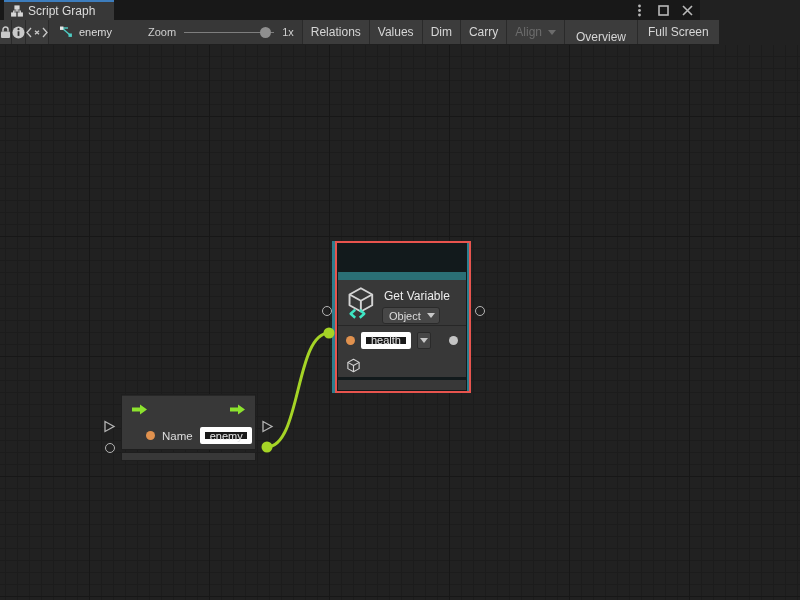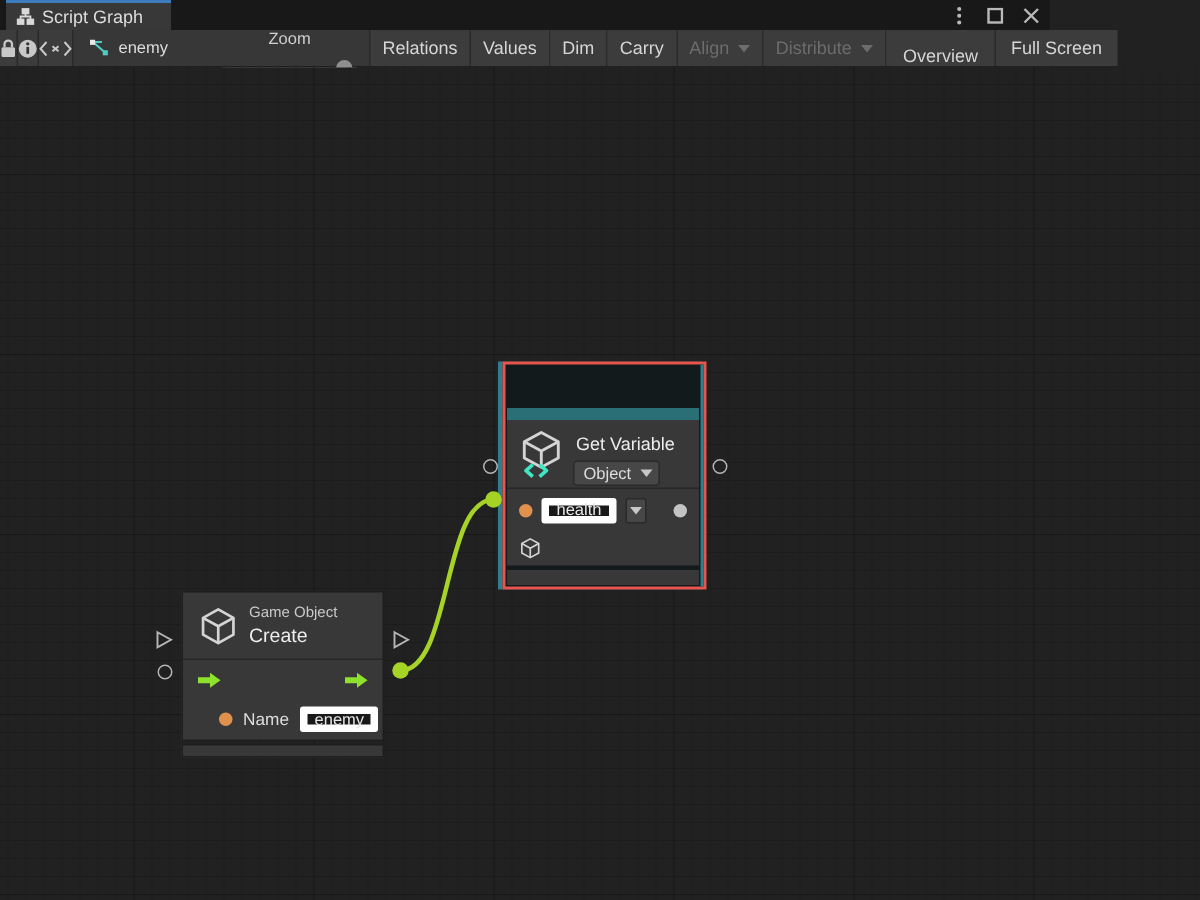--- a/index.html
+++ b/index.html
@@ -17,21 +17,21 @@
 
   
   .toolbar { position:absolute; top:20px; left:0; right:0; height:25px; background:#373737;
     border-bottom:1px solid #1f1f1f; display:flex; align-items:stretch; color:#d6d6d6; font-size:12px; }
   .tbtn { display:flex; align-items:center; justify-content:center; border-right:1px solid #2a2a2a;
     background:#3c3c3c; padding:0 8px; white-space:nowrap; }
   .tbtn.icon-only { width:27px; padding:0; }
   .tbtn.wide { width:62px; padding:0; }
   .tbtn.disabled { color:#6c6c6c; }
   .breadcrumb { display:flex; align-items:center; gap:6px; padding:0 10px; font-size:11px; color:#dcdcdc; }
-  .zoom-group { display:flex; align-items:center; padding:0 8px 0 26px; gap:8px; font-size:11px; color:#cfcfcf;flex-direction:column; }
+  .zoom-group { display:flex; align-items:center; padding:0 8px 0 26px; gap:8px; font-size:11px; color:#cfcfcf; }
   .zoom-track { position:relative; width:90px; height:11px; }
   .zoom-track::before { content:""; position:absolute; left:0; right:0; top:5px; height:1px; background:#7e7e7e; }
   .zoom-handle { position:absolute; right:3px; top:0; width:11px; height:11px; border-radius:50%; background:#8f8f8f; }
   .caret { display:inline-block; width:0; height:0; border-left:4px solid transparent;
     border-right:4px solid transparent; border-top:5px solid #c8c8c8; margin-left:6px; vertical-align:middle; }
   .caret.dim { border-top-color:#6c6c6c; }
 
   
   .canvas { position:absolute; top:45px; left:0; width:800px; height:555px; background-color:#212121;
     background-image:
@@ -176,46 +176,32 @@
     <div class="tbtn">
       <span>Dim</span>
     </div>
     <div class="tbtn">
       <span>Carry</span>
     </div>
     <div class="tbtn disabled">
       <span>Align</span>
       <span class="caret dim"></span>
     </div>
-    <div class="tbtn disabled">
-      <span>Distribute</span>
-      <span class="caret dim"></span>
-    </div>
     <div class="tbtn" style="padding:0 11px;align-items:flex-end;">
       <span>Overview</span>
     </div>
     <div class="tbtn" style="border-right:0; padding:0 10px;">
       <span>Full Screen</span>
     </div>
   </div>
 
   <div class="canvas">
 
     <div class="node-create">
       <div class="node-main">
-        <div class="nc-header">
-          <svg class="nc-cube" width="27" height="27" viewBox="0 0 24 24">
-            <g stroke="#d4d4d4" stroke-width="1.6" fill="none" stroke-linejoin="round">
-              <path d="M12 2 L21 7 L21 17 L12 22 L3 17 L3 7 Z"></path>
-              <path d="M3 7 L12 12 L21 7 M12 12 L12 22"></path>
-            </g>
-          </svg>
-          <div class="nc-sub">Game Object</div>
-          <div class="nc-title">Create</div>
-        </div>
         <div class="hr"></div>
         <div class="row flow-row">
           <svg width="17" height="11" viewBox="0 0 17 11">
             <path d="M1 3.5 H9 V0.5 L16 5.5 L9 10.5 V7.5 H1 Z" fill="#8ce22e"></path>
           </svg>
           <svg width="17" height="11" viewBox="0 0 17 11">
             <path d="M1 3.5 H9 V0.5 L16 5.5 L9 10.5 V7.5 H1 Z" fill="#8ce22e"></path>
           </svg>
         </div>
         <div class="row name-row">

